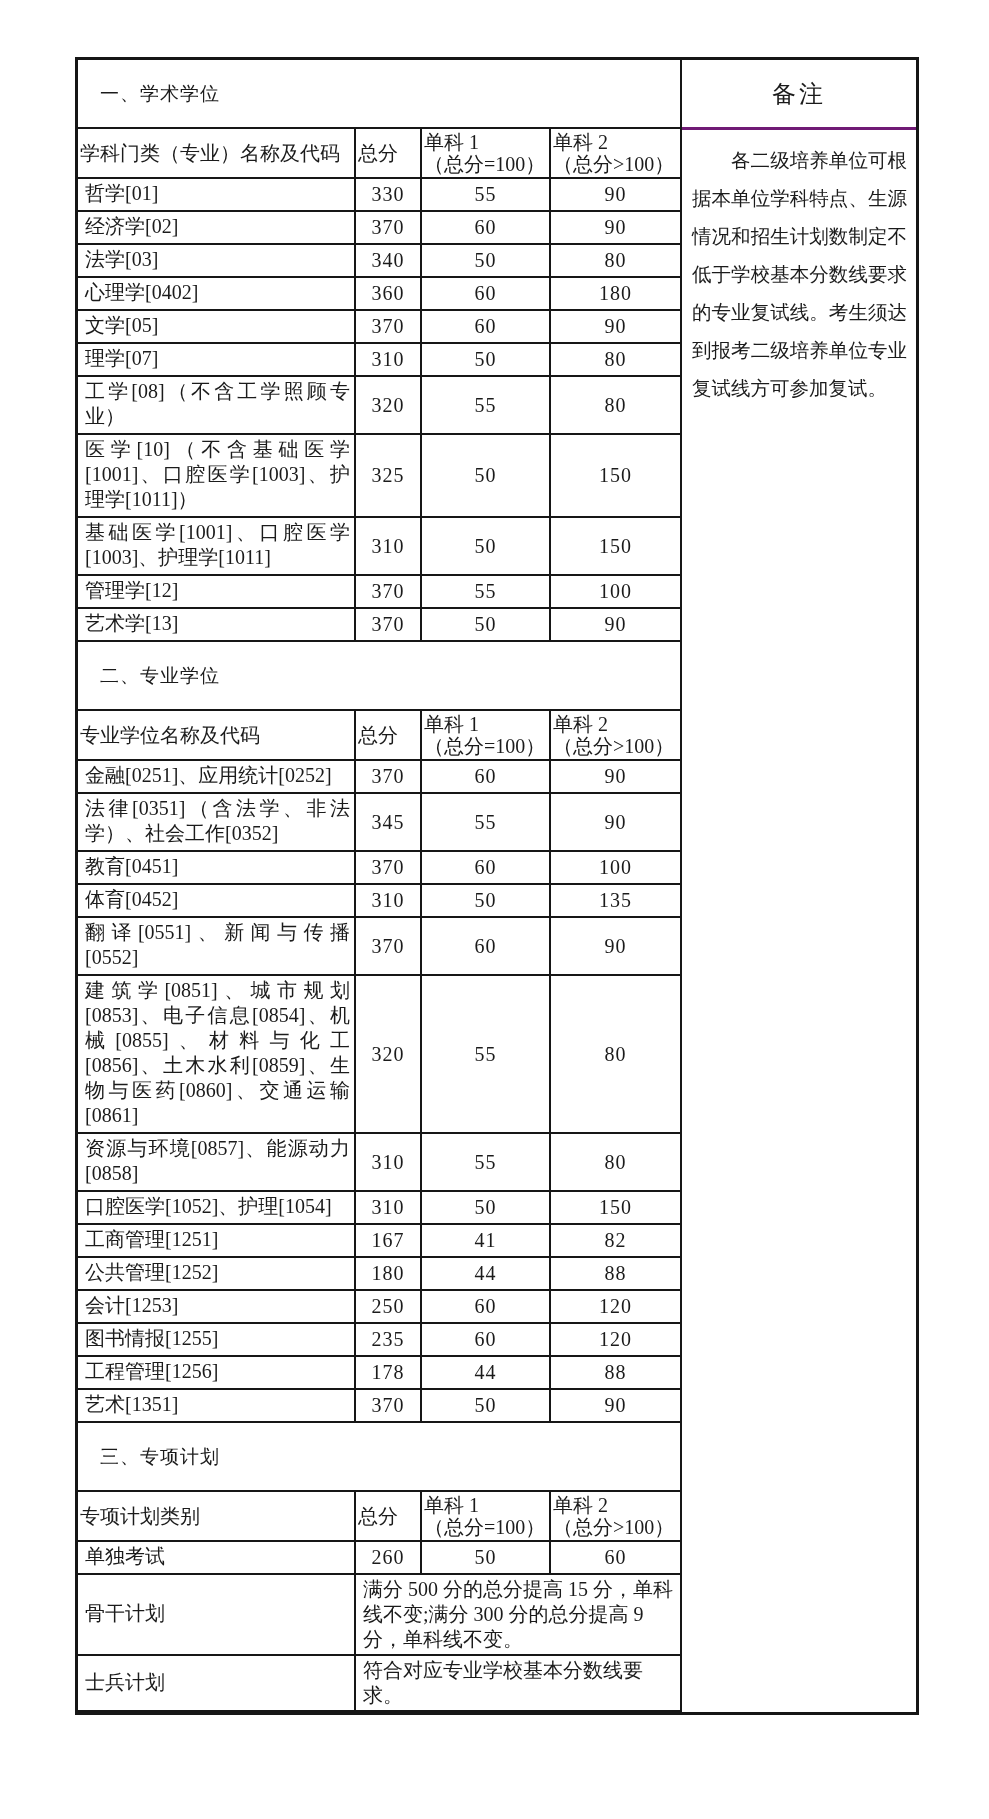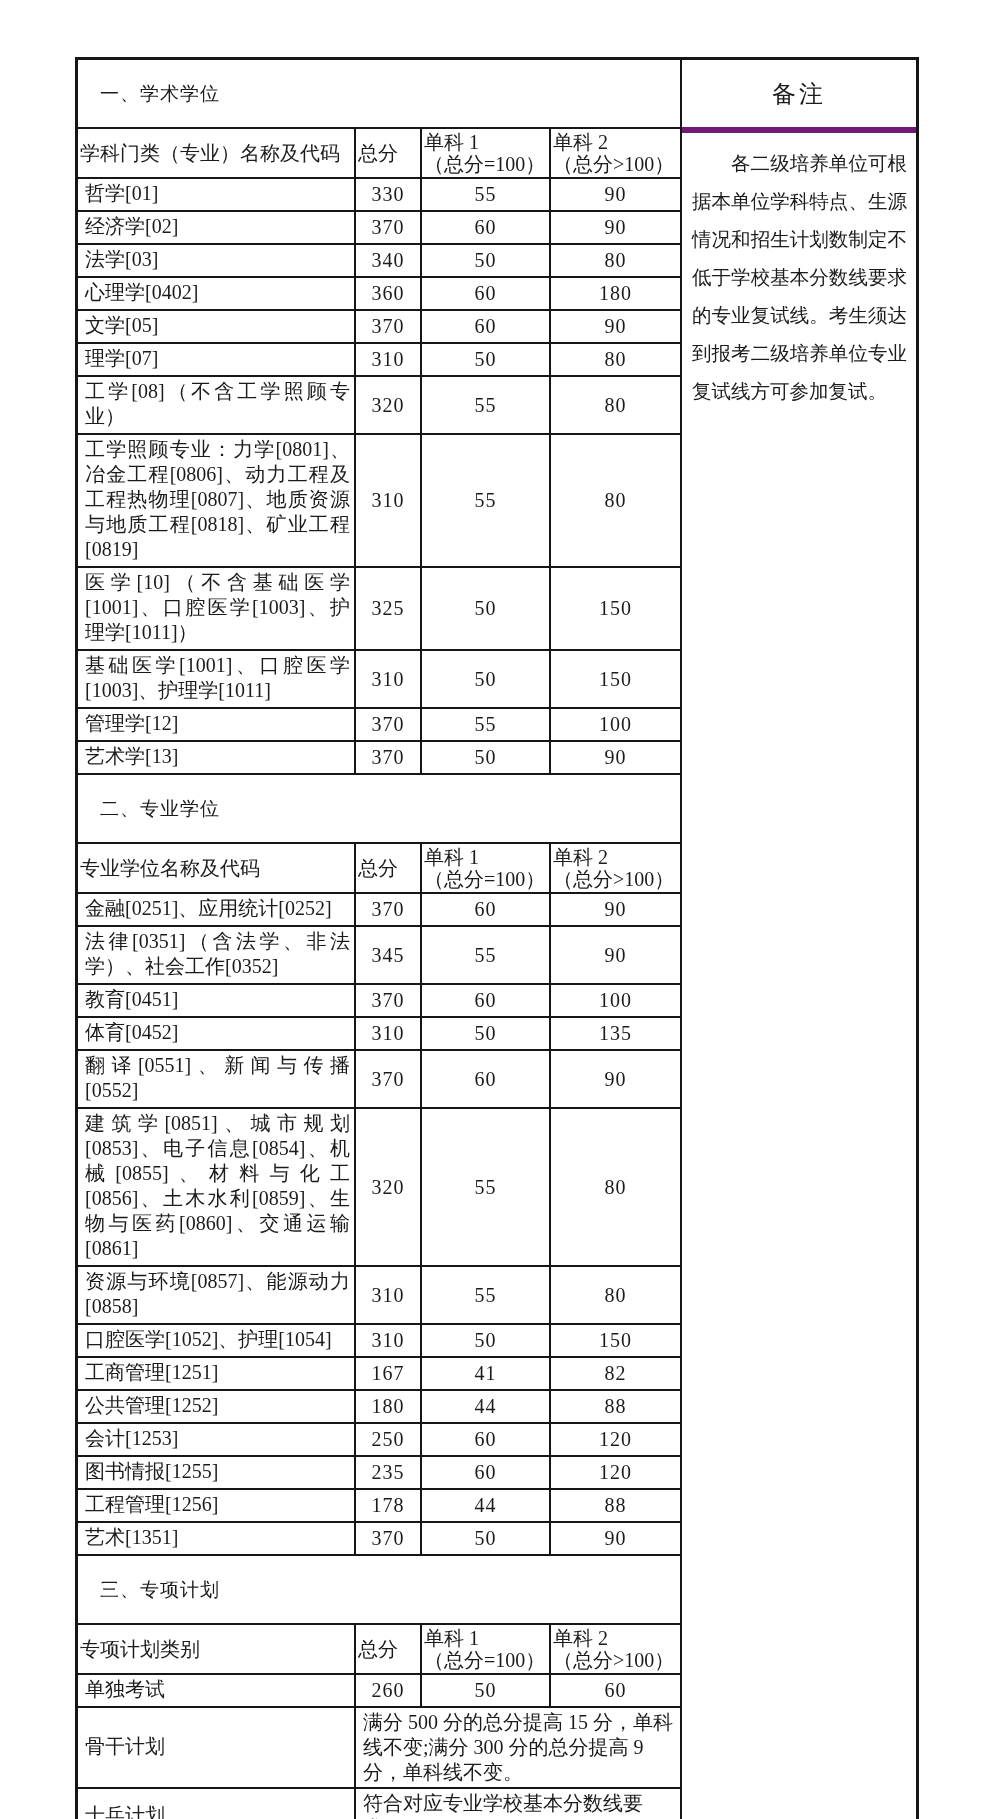--- a/index.html
+++ b/index.html
@@ -70,21 +70,21 @@
     padding: 1px 0;
     letter-spacing: 1px;
   }
   td.note {
     text-align: left;
     padding: 2px 4px 2px 7px;
     line-height: 25px;
   }
   .remark-header {
     height: 67px;
-    border-bottom: 6px solid #701a75;
+    border-bottom: 3px solid #701a75;
     display: flex;
     align-items: center;
     justify-content: center;
     font-size: 24px;
     letter-spacing: 3px;
   }
   .remark-body {
     flex: 1;
     padding: 12px 9px 8px 10px;
     font-size: 19.5px;
@@ -157,26 +157,20 @@
             <td class="num">50</td>
             <td class="num">80</td>
           </tr>
           <tr>
             <td class="name">工学[08]（不含工学照顾专业）</td>
             <td class="num">320</td>
             <td class="num">55</td>
             <td class="num">80</td>
           </tr>
           <tr>
-            <td class="name">工学照顾专业：力学[0801]、冶金工程[0806]、动力工程及工程热物理[0807]、地质资源与地质工程[0818]、矿业工程[0819]</td>
-            <td class="num">310</td>
-            <td class="num">55</td>
-            <td class="num">80</td>
-          </tr>
-          <tr>
             <td class="name">医学[10]（不含基础医学[1001]、口腔医学[1003]、护理学[1011]）</td>
             <td class="num">325</td>
             <td class="num">50</td>
             <td class="num">150</td>
           </tr>
           <tr>
             <td class="name">基础医学[1001]、口腔医学[1003]、护理学[1011]</td>
             <td class="num">310</td>
             <td class="num">50</td>
             <td class="num">150</td>

